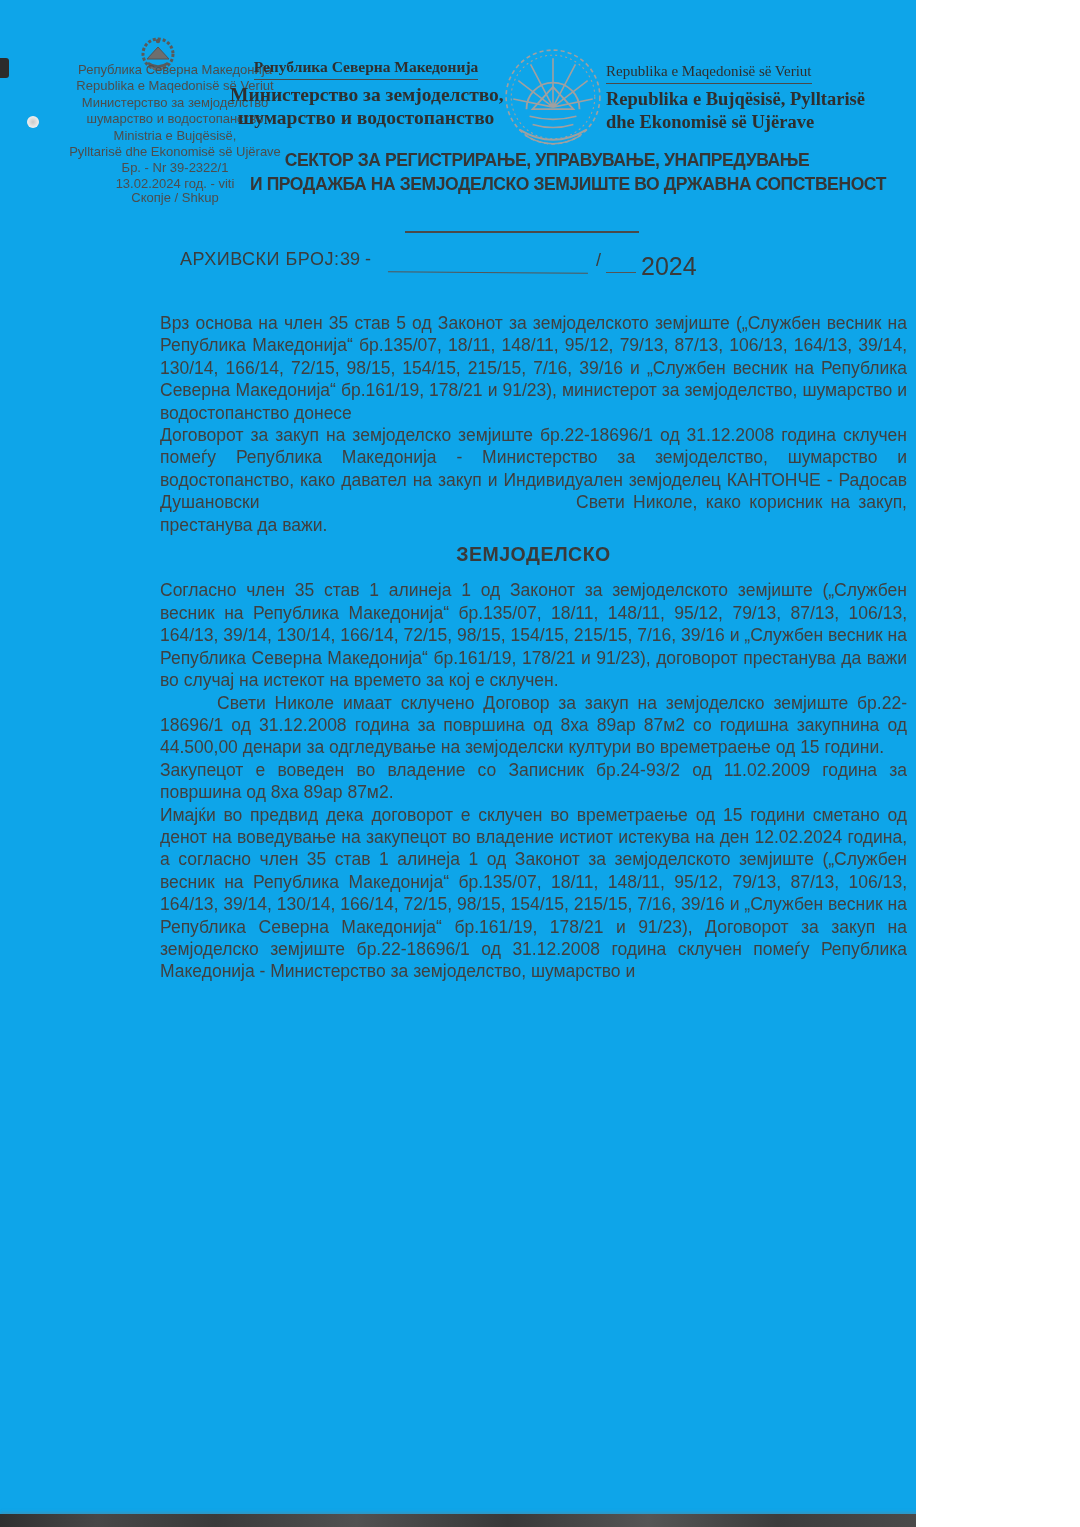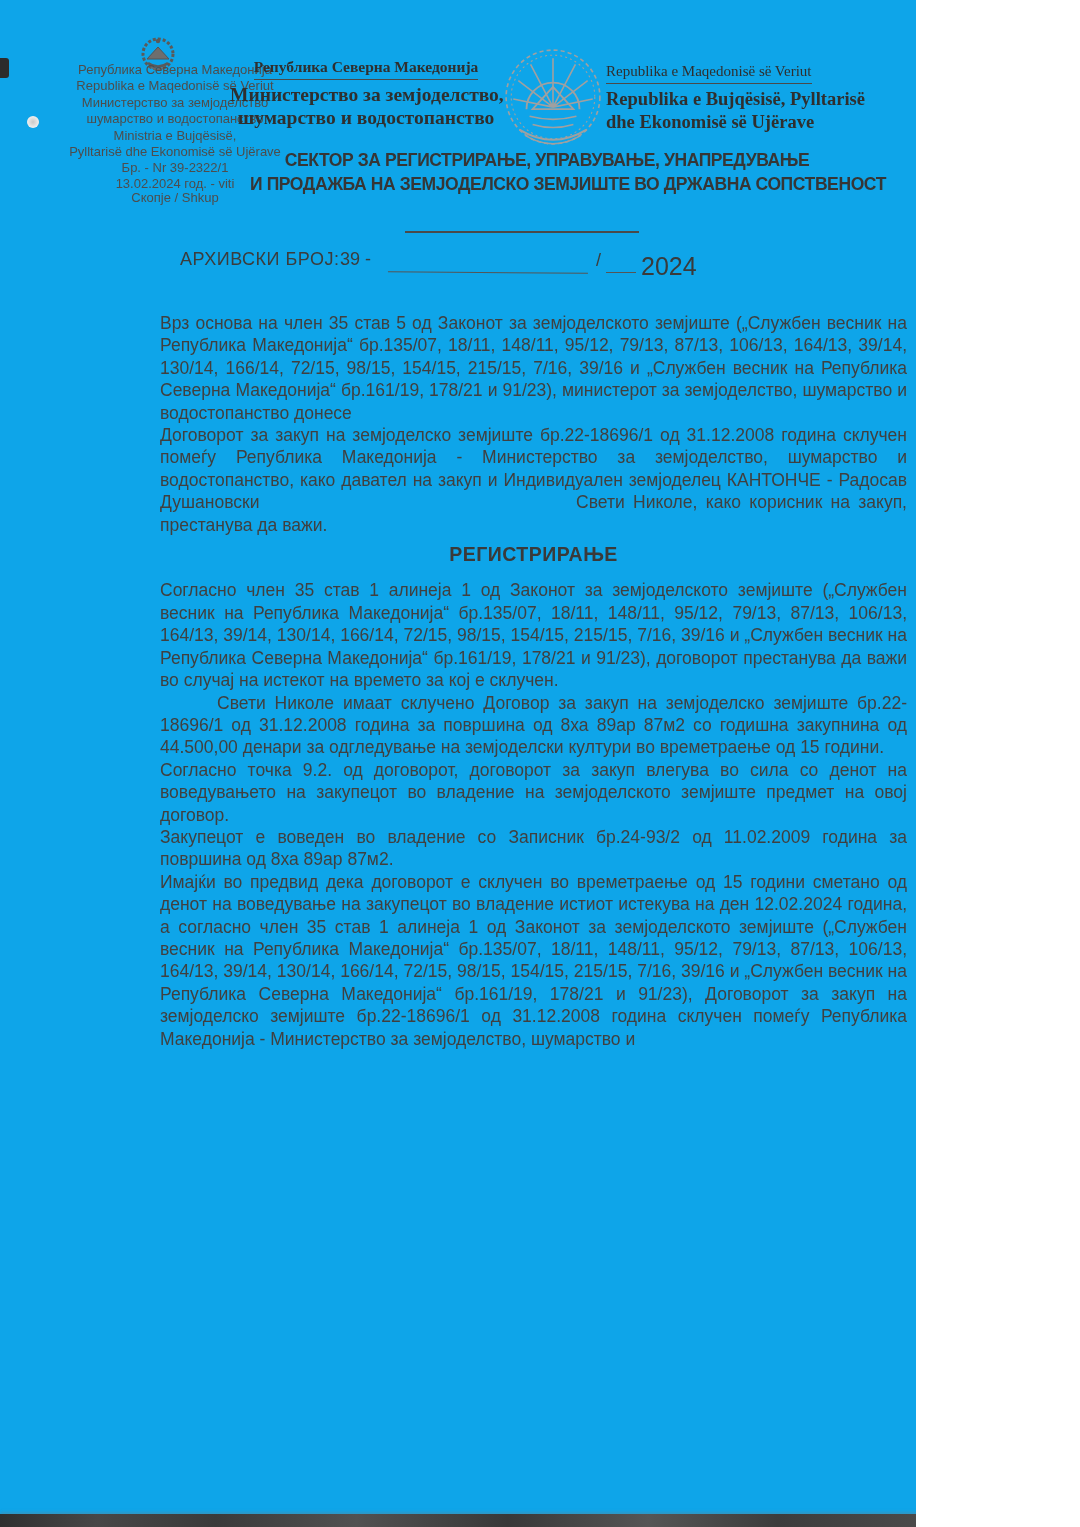--- a/index.html
+++ b/index.html
@@ -150,25 +150,24 @@
   <div class="archive-slash">/</div>
   <div class="archive-short-underline"></div>
 
   <div class="doc-body">
 
     <p>Врз основа на член 35 став 5 од Законот за земјоделското земјиште  („Службен весник на Република Македонија“ бр.135/07, 18/11, 148/11, 95/12, 79/13, 87/13, 106/13, 164/13, 39/14, 130/14, 166/14, 72/15, 98/15, 154/15, 215/15, 7/16, 39/16 и „Службен весник на Република Северна Македонија“ бр.161/19, 178/21 и 91/23), министерот за земјоделство, шумарство и водостопанство донесе</p>
 
 
     <p><span>Договорот за закуп на земјоделско земјиште бр.22-18696/1 од 31.12.2008 година склучен помеѓу Република Македонија - Министерство за земјоделство, шумарство и водостопанство, како давател на закуп и Индивидуален земјоделец КАНТОНЧЕ - Радосав Душановски</span> <span class="redact-gap"></span> <span>Свети Николе, како корисник на закуп, престанува да важи.</span></p>
 
-    <div class="h-rationale">РЕГИСТРИРАЊЕ</div>
+    <div class="h-rationale">ЗЕМЈОДЕЛСКО</div>
 
     <p>Согласно член 35 став 1 алинеја 1 од Законот за земјоделското земјиште („Службен весник на Република Македонија“ бр.135/07, 18/11, 148/11, 95/12, 79/13, 87/13, 106/13, 164/13, 39/14, 130/14, 166/14, 72/15, 98/15, 154/15, 215/15, 7/16, 39/16 и „Службен весник на Република Северна Македонија“ бр.161/19, 178/21 и 91/23), договорот престанува да важи во случај на истекот на времето за кој е склучен.</p>
     <p class="indent-first">Свети Николе имаат склучено Договор за закуп на земјоделско земјиште бр.22-18696/1 од 31.12.2008 година за површина од 8ха 89ар 87м2 со годишна закупнина од 44.500,00 денари за одгледување на земјоделски култури во времетраење од 15 години.</p>
-    <p>Согласно точка 9.2. од договорот, договорот за закуп влегува во сила со денот на воведувањето на закупецот во владение на земјоделското земјиште предмет на овој договор.</p>
     <p>Закупецот е воведен во владение со Записник бр.24-93/2 од 11.02.2009 година за површина од 8ха 89ар 87м2.</p>
     <p>Имајќи во предвид дека договорот е склучен во времетраење од 15 години сметано од денот на воведување на закупецот во владение истиот истекува на ден 12.02.2024 година, а согласно член  35  став 1 алинеја 1 од Законот за земјоделското земјиште („Службен весник на Република Македонија“ бр.135/07, 18/11, 148/11, 95/12, 79/13, 87/13, 106/13, 164/13, 39/14, 130/14, 166/14, 72/15, 98/15, 154/15, 215/15, 7/16, 39/16 и „Службен весник на Република Северна Македонија“ бр.161/19, 178/21 и 91/23), Договорот за закуп на земјоделско земјиште бр.22-18696/1 од 31.12.2008 година склучен помеѓу Република Македонија - Министерство за земјоделство, шумарство и</p>
 
   </div>
 
   <div class="right-edge-line"></div>
   <div class="bottom-band"></div>
 
 </div>
 

